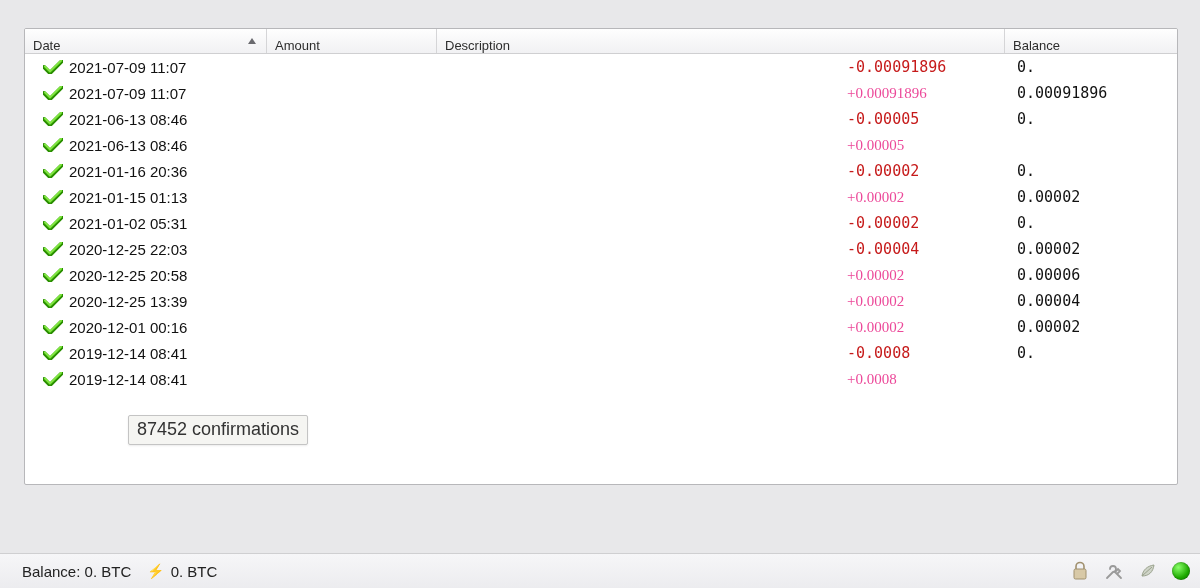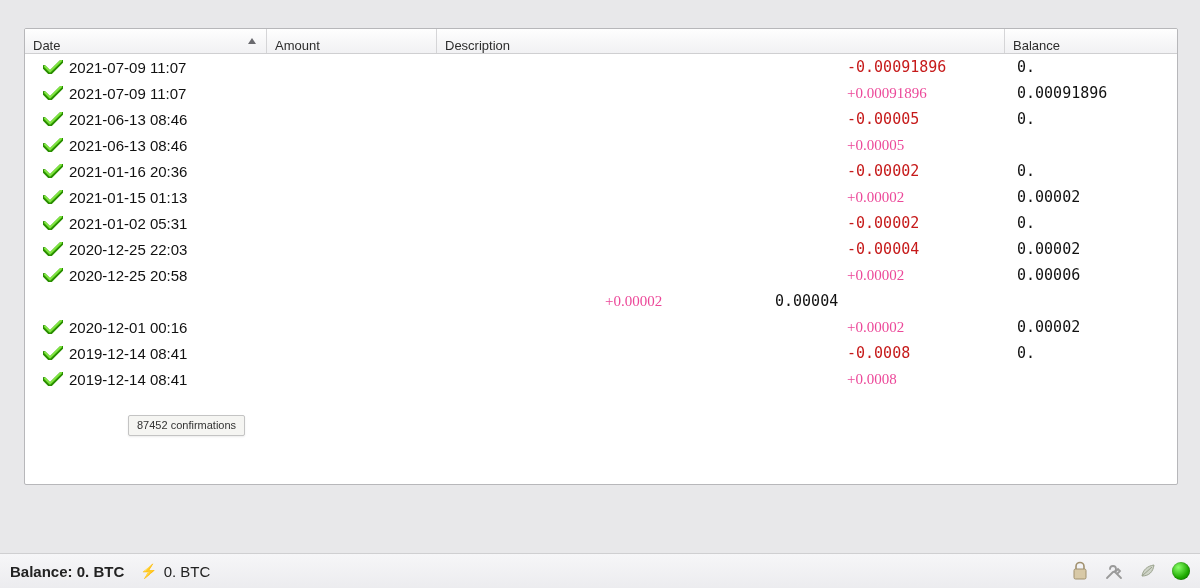--- a/index.html
+++ b/index.html
@@ -104,21 +104,21 @@
   .status-icon svg { display: block; }
 
   .tooltip {
     position: absolute;
     left: 118px;
     top: 415px;
     background: #f5f5f2;
     border: 1px solid #c4c4c4;
     border-radius: 2px;
     padding: 3px 8px 4px;
-    font-size: 11px;
+    font-size: 18px;
     color: #333;
     box-shadow: 0 1px 2px rgba(0,0,0,.08);
     pointer-events: none;
     white-space: nowrap;
     text-align: right;
   }
 
   
   .statusbar {
     position: absolute;
@@ -127,22 +127,21 @@
     bottom: 0;
     height: 34px;
     background: linear-gradient(#f6f6f8, #ececef);
     border-top: 1px solid #cfcfd1;
     display: flex;
     align-items: center;
     font-size: 15px;
     color: #222;
   }
   .statusbar .bal-label {
-    padding-left: 10px;
-    font-weight: bold;
+    padding-left: 22px;
   }
   .statusbar .lightning {
     margin-left: 16px;
     display: flex;
     align-items: center;
   }
   .statusbar .lightning .bolt {
     color: #222;
     margin-right: 6px;
     font-size: 14px;
@@ -305,20 +304,29 @@
                 <path d="M2 6.5 L7 11.5 L18 0.8" fill="none" stroke="#7fe63f" stroke-width="2" stroke-linecap="round" stroke-linejoin="round"></path>
               </svg>
             </span>
             <span>2020-12-25 20:58</span>
           </div>
           <div class="cell desc"></div>
           <div class="cell amount pos">+0.00002</div>
           <div class="cell balance">0.00006</div>
         </div>
         <div class="row">
+          <div class="cell date">
+            <span class="status-icon">
+              <svg width="20" height="14" viewBox="0 0 20 14">  
+                <path d="M1 7 L7 13 L19 1" fill="none" stroke="#2a8f00" stroke-width="4" stroke-linecap="round" stroke-linejoin="round"></path>  
+                <path d="M2 6.5 L7 11.5 L18 0.8" fill="none" stroke="#7fe63f" stroke-width="2" stroke-linecap="round" stroke-linejoin="round"></path>
+              </svg>
+            </span>
+            <span>2020-12-25 13:39</span>
+          </div>
           <div class="cell desc"></div>
           <div class="cell amount pos">+0.00002</div>
           <div class="cell balance">0.00004</div>
         </div>
         <div class="row">
           <div class="cell date">
             <span class="status-icon">
               <svg width="20" height="14" viewBox="0 0 20 14">  
                 <path d="M1 7 L7 13 L19 1" fill="none" stroke="#2a8f00" stroke-width="4" stroke-linecap="round" stroke-linejoin="round"></path>  
                 <path d="M2 6.5 L7 11.5 L18 0.8" fill="none" stroke="#7fe63f" stroke-width="2" stroke-linecap="round" stroke-linejoin="round"></path>

